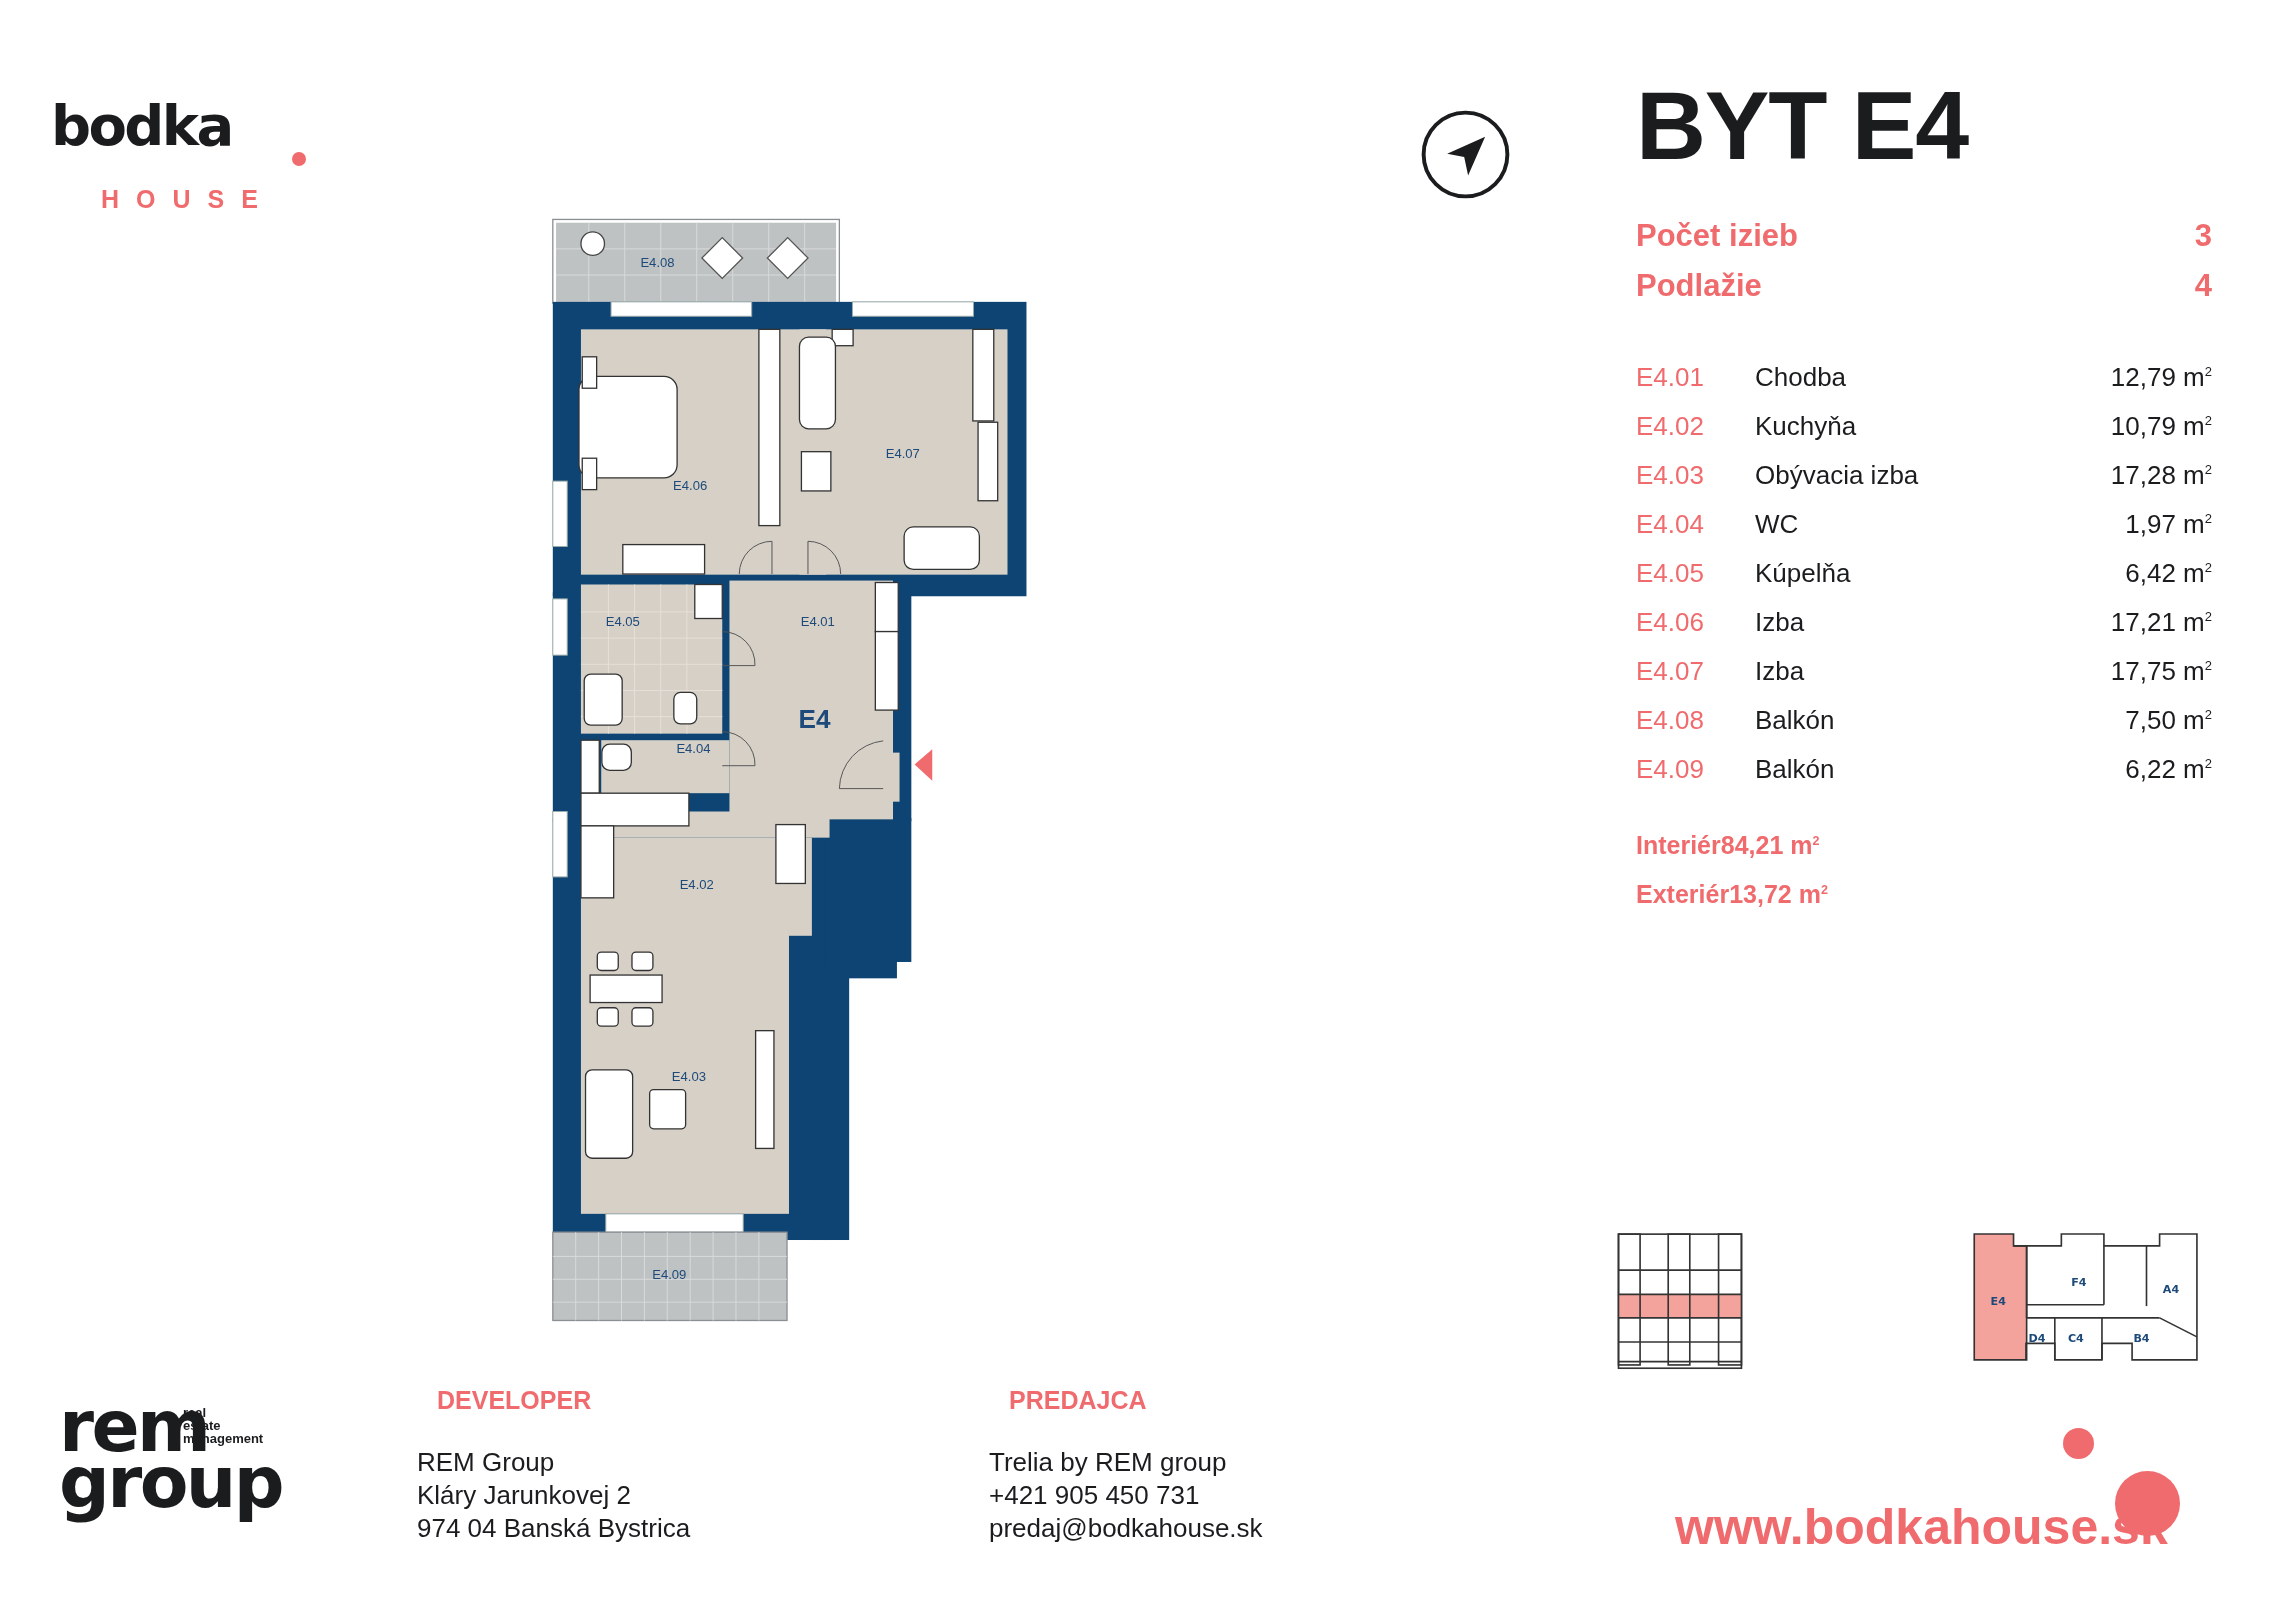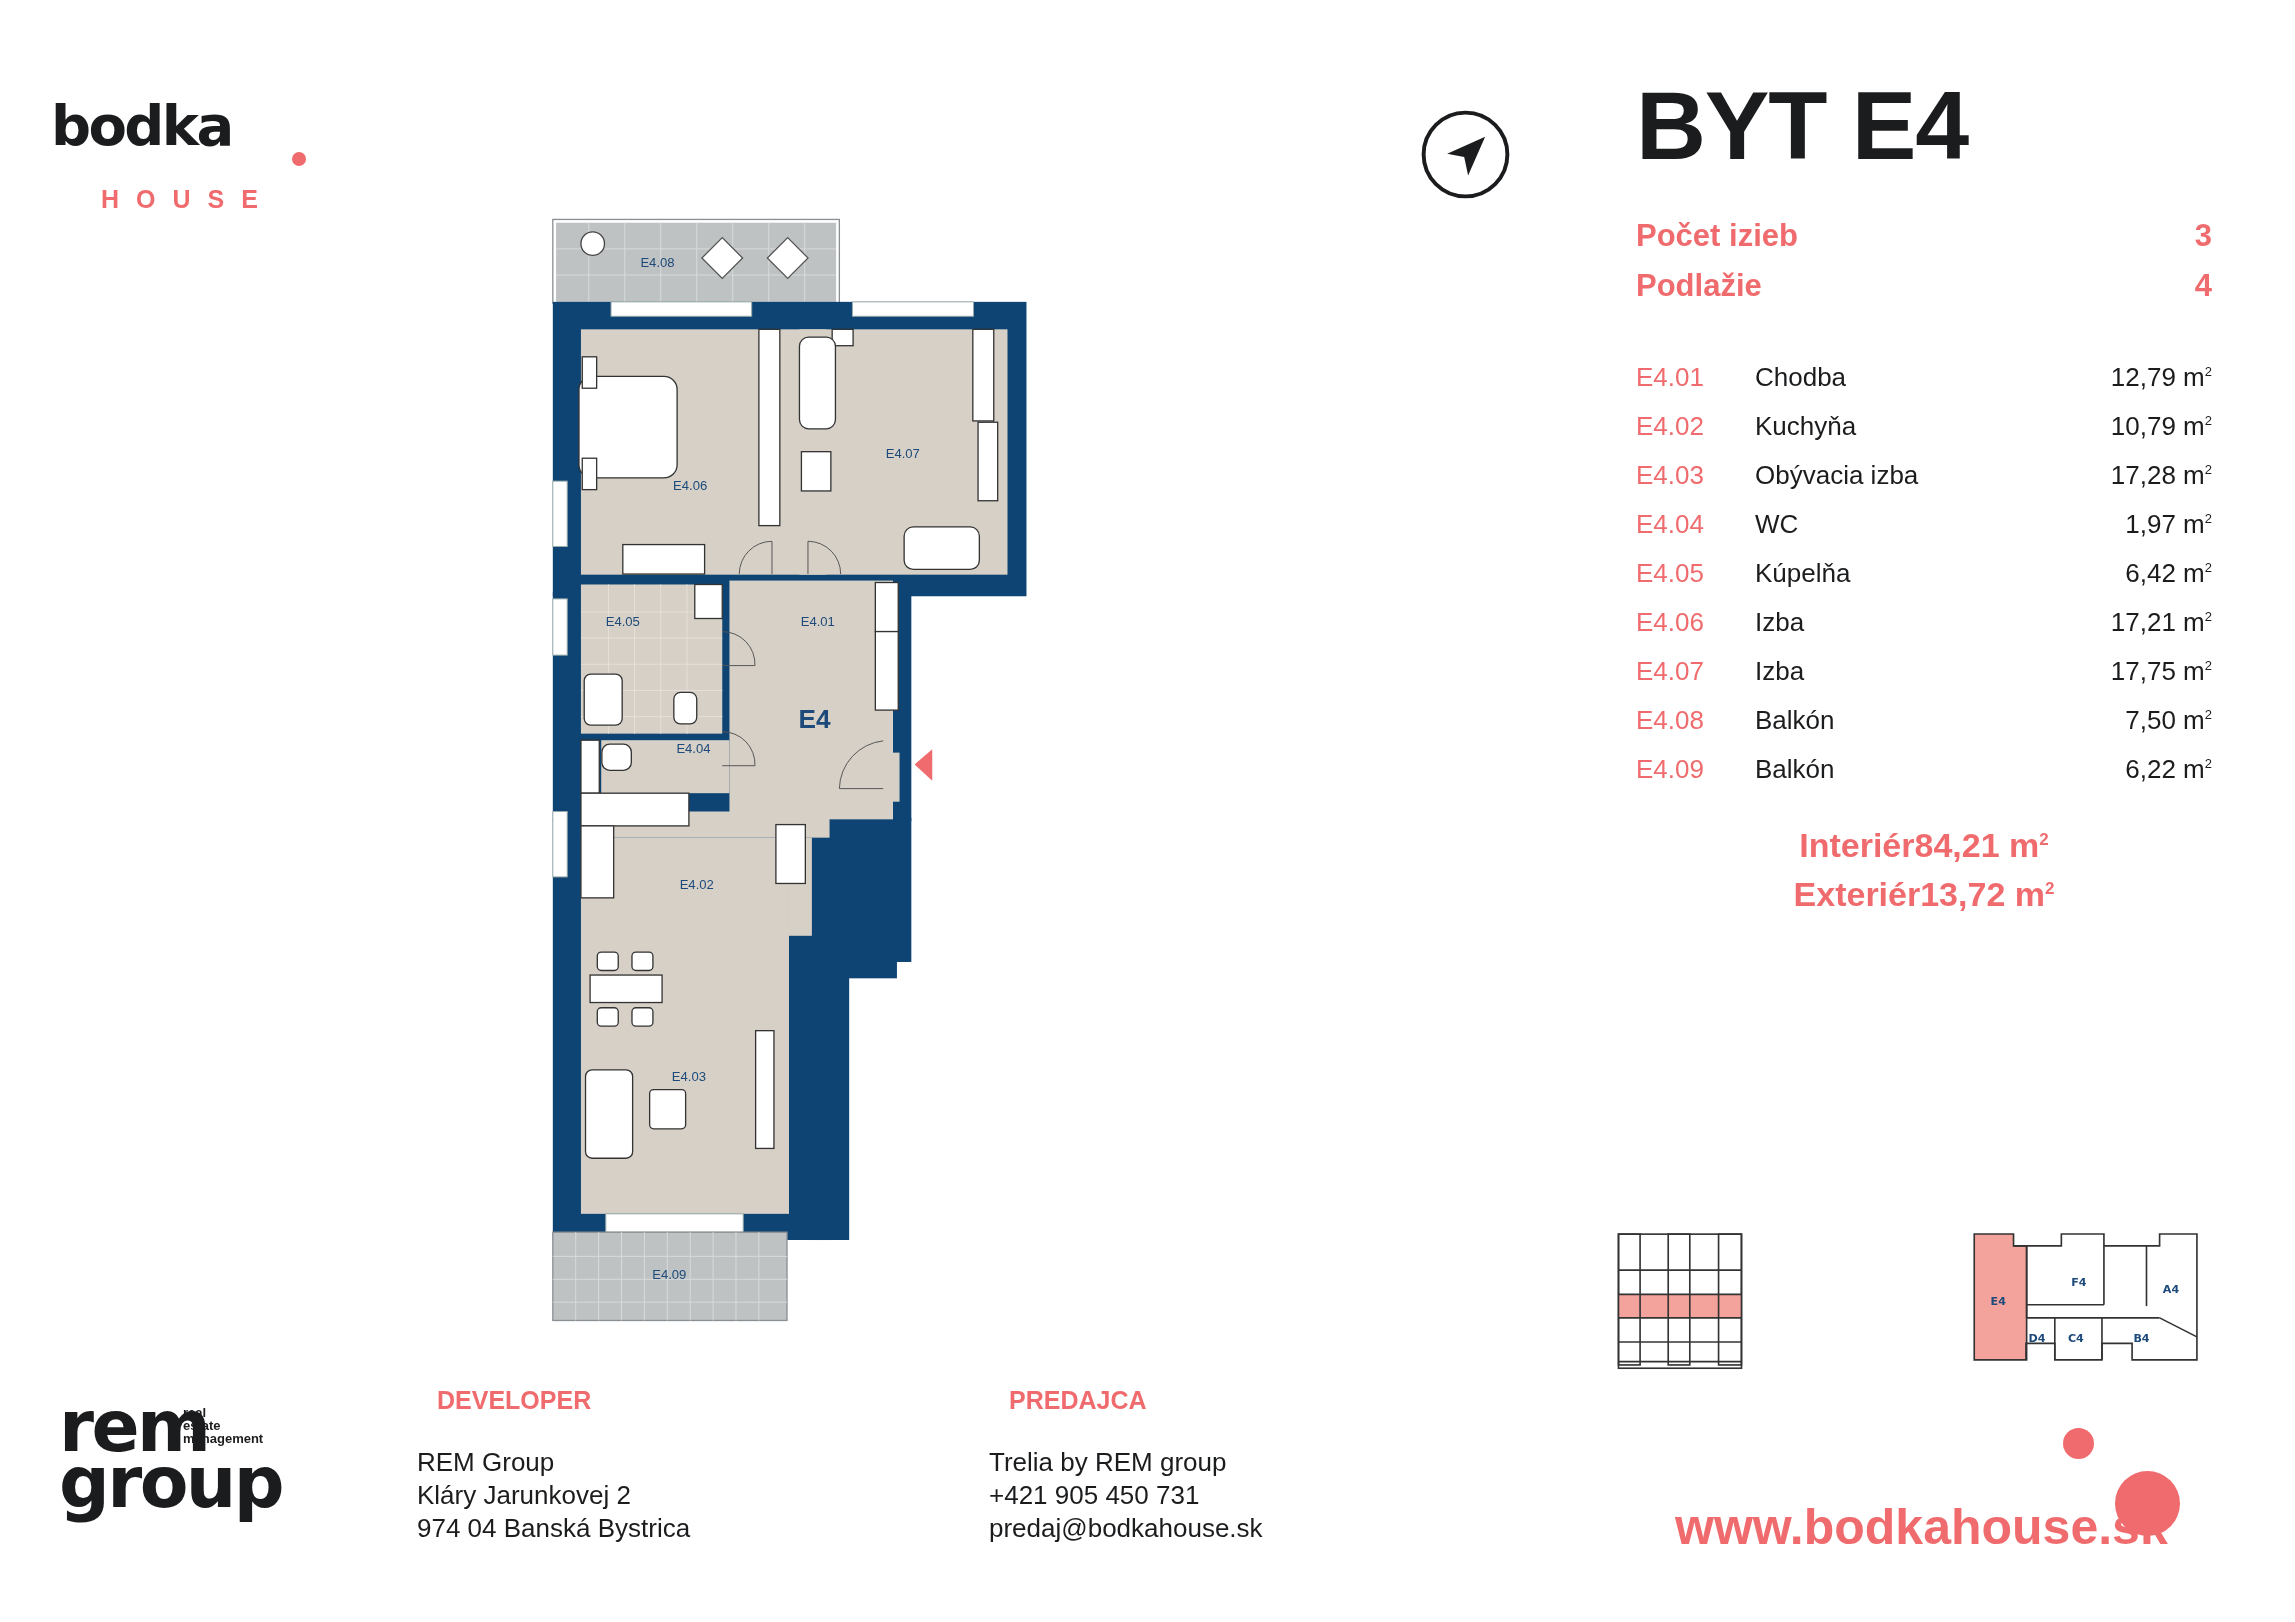--- a/index.html
+++ b/index.html
@@ -14,21 +14,21 @@
   
   .title{left:1636px;top:77px;font-size:97px;font-weight:700;line-height:1;color:#1b1c1e;letter-spacing:-1.3px;font-family:"Liberation Sans",sans-serif;}
   .kv{left:1636px;width:576px;display:flex;justify-content:space-between;font-size:31px;font-weight:700;color:#f06b6d;}
   .rooms{left:1636px;top:353px;width:576px;}
   .room-row{display:flex;height:49px;align-items:center;font-size:26px;}
   .room-id{width:119px;color:#f06b6d;}
   .room-name{flex:1;color:#1b1c1e;}
   .room-area{color:#1b1c1e;text-align:right;}
   sup{font-size:0.5em;vertical-align:super;line-height:0;}
   .totals{left:1636px;top:821px;width:576px;}
-  .total-row{display:flex;justify-content:center;height:49px;align-items:center;font-size:34px;font-weight:700;color:#f06b6d;}
+  .total-row{display:flex;justify-content:flex-start;height:49px;align-items:center;font-size:25px;font-weight:700;color:#f06b6d;}
   
   .label-red{font-size:25px;font-weight:700;color:#f06b6d;margin-left:20px;}
   .addr{font-size:26px;line-height:33px;color:#1b1c1e;}
   .web{left:1633px;top:1498px;font-size:50px;font-weight:700;color:#f06b6d;margin-left:42px;}
   .dot-a{left:2063px;top:1428px;width:31px;height:31px;border-radius:50%;background:#f06b6d;}
   .dot-b{left:2115px;top:1471px;width:65px;height:65px;border-radius:50%;background:#f06b6d;}
   .rem{left:59px;top:1399px;}
   .rem-big{font-size:71px;font-weight:700;line-height:56px;letter-spacing:-2.6px;color:#1b1c1e;font-family:"DejaVu Sans",sans-serif;}
   .rem-small{left:183px;top:1406px;font-size:13px;font-weight:700;line-height:13px;color:#1b1c1e;}
   .plan{left:0;top:0;}

